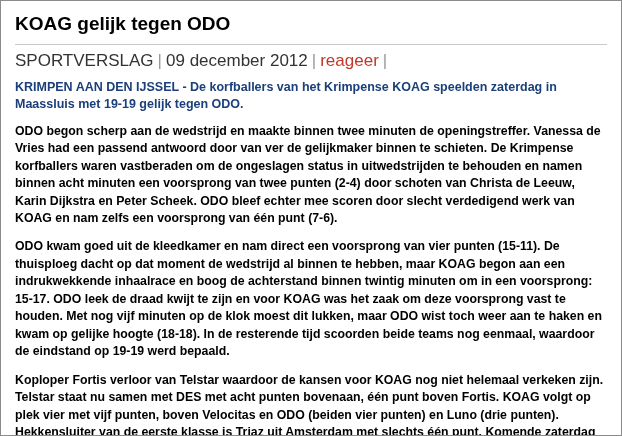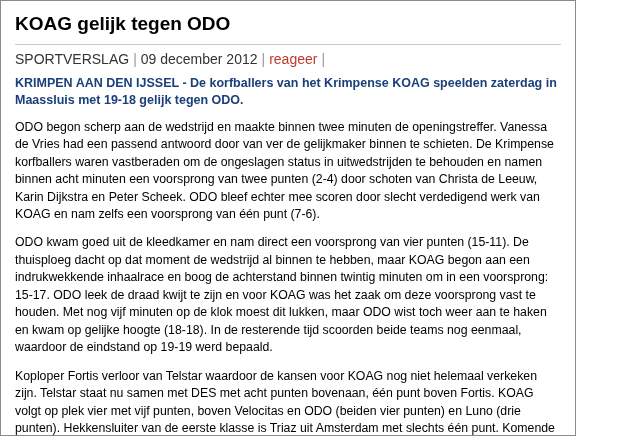--- a/index.html
+++ b/index.html
@@ -9,41 +9,41 @@
   }
   body {
     width: 622px;
     height: 436px;
     font-family: "Liberation Sans", sans-serif;
     color: #000000;
     overflow: hidden;
   }
   .page {
     position: relative;
-    width: 576px;
+    width: 622px;
     height: 436px;
     box-sizing: border-box;
     border: 1px solid #8a8a8a;
     background: #ffffff;
     padding: 10px 14px 0 14px;
   }
   .headline {
     font-size: 19px;
     font-weight: bold;
     letter-spacing: 0px;
     margin: 2px 0 0 0;
     color: #000000;
   }
   .rule {
     border: none;
     border-top: 1px solid #c9c9c9;
     margin: 9px 0 6px 0;
   }
   .meta {
-    font-size: 14px;
+    font-size: 17px;
     color: #333333;
     margin-bottom: 8px;
     white-space: nowrap;
   }
   .meta .sep {
     color: #999999;
     padding: 0 4px;
   }
   .react-link {
     color: #c0392b;
@@ -55,41 +55,42 @@
     color: #1a3f7a;
     line-height: 1.35;
     margin: 0 0 10px 0;
   }
   p.body {
     font-size: 12.3px;
     line-height: 1.42;
     margin: 0 0 11px 0;
     color: #000000;
     text-align: left;
+    font-weight: bold;
   }
   .clip {
     overflow: hidden;
     height: 100%;
   }
 </style>
 </head>
 <body>
 
 <div class="page">
   <div class="clip">
 
     <h1 class="headline">KOAG gelijk tegen ODO</h1>
 
     <hr class="rule">
 
     <div class="meta">
       <span>SPORTVERSLAG</span><span class="sep">|</span><span>09 december 2012</span><span class="sep">|</span><a class="react-link" href="#">reageer</a><span class="sep">|</span>
     </div>
 
-    <p class="lead">KRIMPEN AAN DEN IJSSEL - De korfballers van het Krimpense KOAG speelden zaterdag in Maassluis met 19-18 gelijk tegen ODO.</p>
+    <p class="lead">KRIMPEN AAN DEN IJSSEL - De korfballers van het Krimpense KOAG speelden zaterdag in Maassluis met 19-19 gelijk tegen ODO.</p>
 
     <p class="body">ODO begon scherp aan de wedstrijd en maakte binnen twee minuten de openingstreffer. Vanessa de Vries had een passend antwoord door van ver de gelijkmaker binnen te schieten. De Krimpense korfballers waren vastberaden om de ongeslagen status in uitwedstrijden te behouden en namen binnen acht minuten een voorsprong van twee punten (2-4) door schoten van Christa de Leeuw, Karin Dijkstra en Peter Scheek. ODO bleef echter mee scoren door slecht verdedigend werk van KOAG en nam zelfs een voorsprong van één punt (7-6).</p>
 
 
     <p class="body">ODO kwam goed uit de kleedkamer en nam direct een voorsprong van vier punten (15-11). De thuisploeg dacht op dat moment de wedstrijd al binnen te hebben, maar KOAG begon aan een indrukwekkende inhaalrace en boog de achterstand binnen twintig minuten om in een voorsprong: 15-17. ODO leek de draad kwijt te zijn en voor KOAG was het zaak om deze voorsprong vast te houden. Met nog vijf minuten op de klok moest dit lukken, maar ODO wist toch weer aan te haken en kwam op gelijke hoogte (18-18). In de resterende tijd scoorden beide teams nog eenmaal, waardoor de eindstand op 19-19 werd bepaald.</p>
 
     <p class="body">Koploper Fortis verloor van Telstar waardoor de kansen voor KOAG nog niet helemaal verkeken zijn. Telstar staat nu samen met DES met acht punten bovenaan, één punt boven Fortis. KOAG volgt op plek vier met vijf punten, boven Velocitas en ODO (beiden vier punten) en Luno (drie punten). Hekkensluiter van de eerste klasse is Triaz uit Amsterdam met slechts één punt. Komende zaterdag speelt KOAG wederom een uitwedstrijd tegen koploper Telstar uit Hoevelaken. Deze belangrijke wedstrijd zal gewonnen moeten worden wil KOAG blijven meedoen om de bovenste plaatsen.</p>
 
   </div>
 </div>

